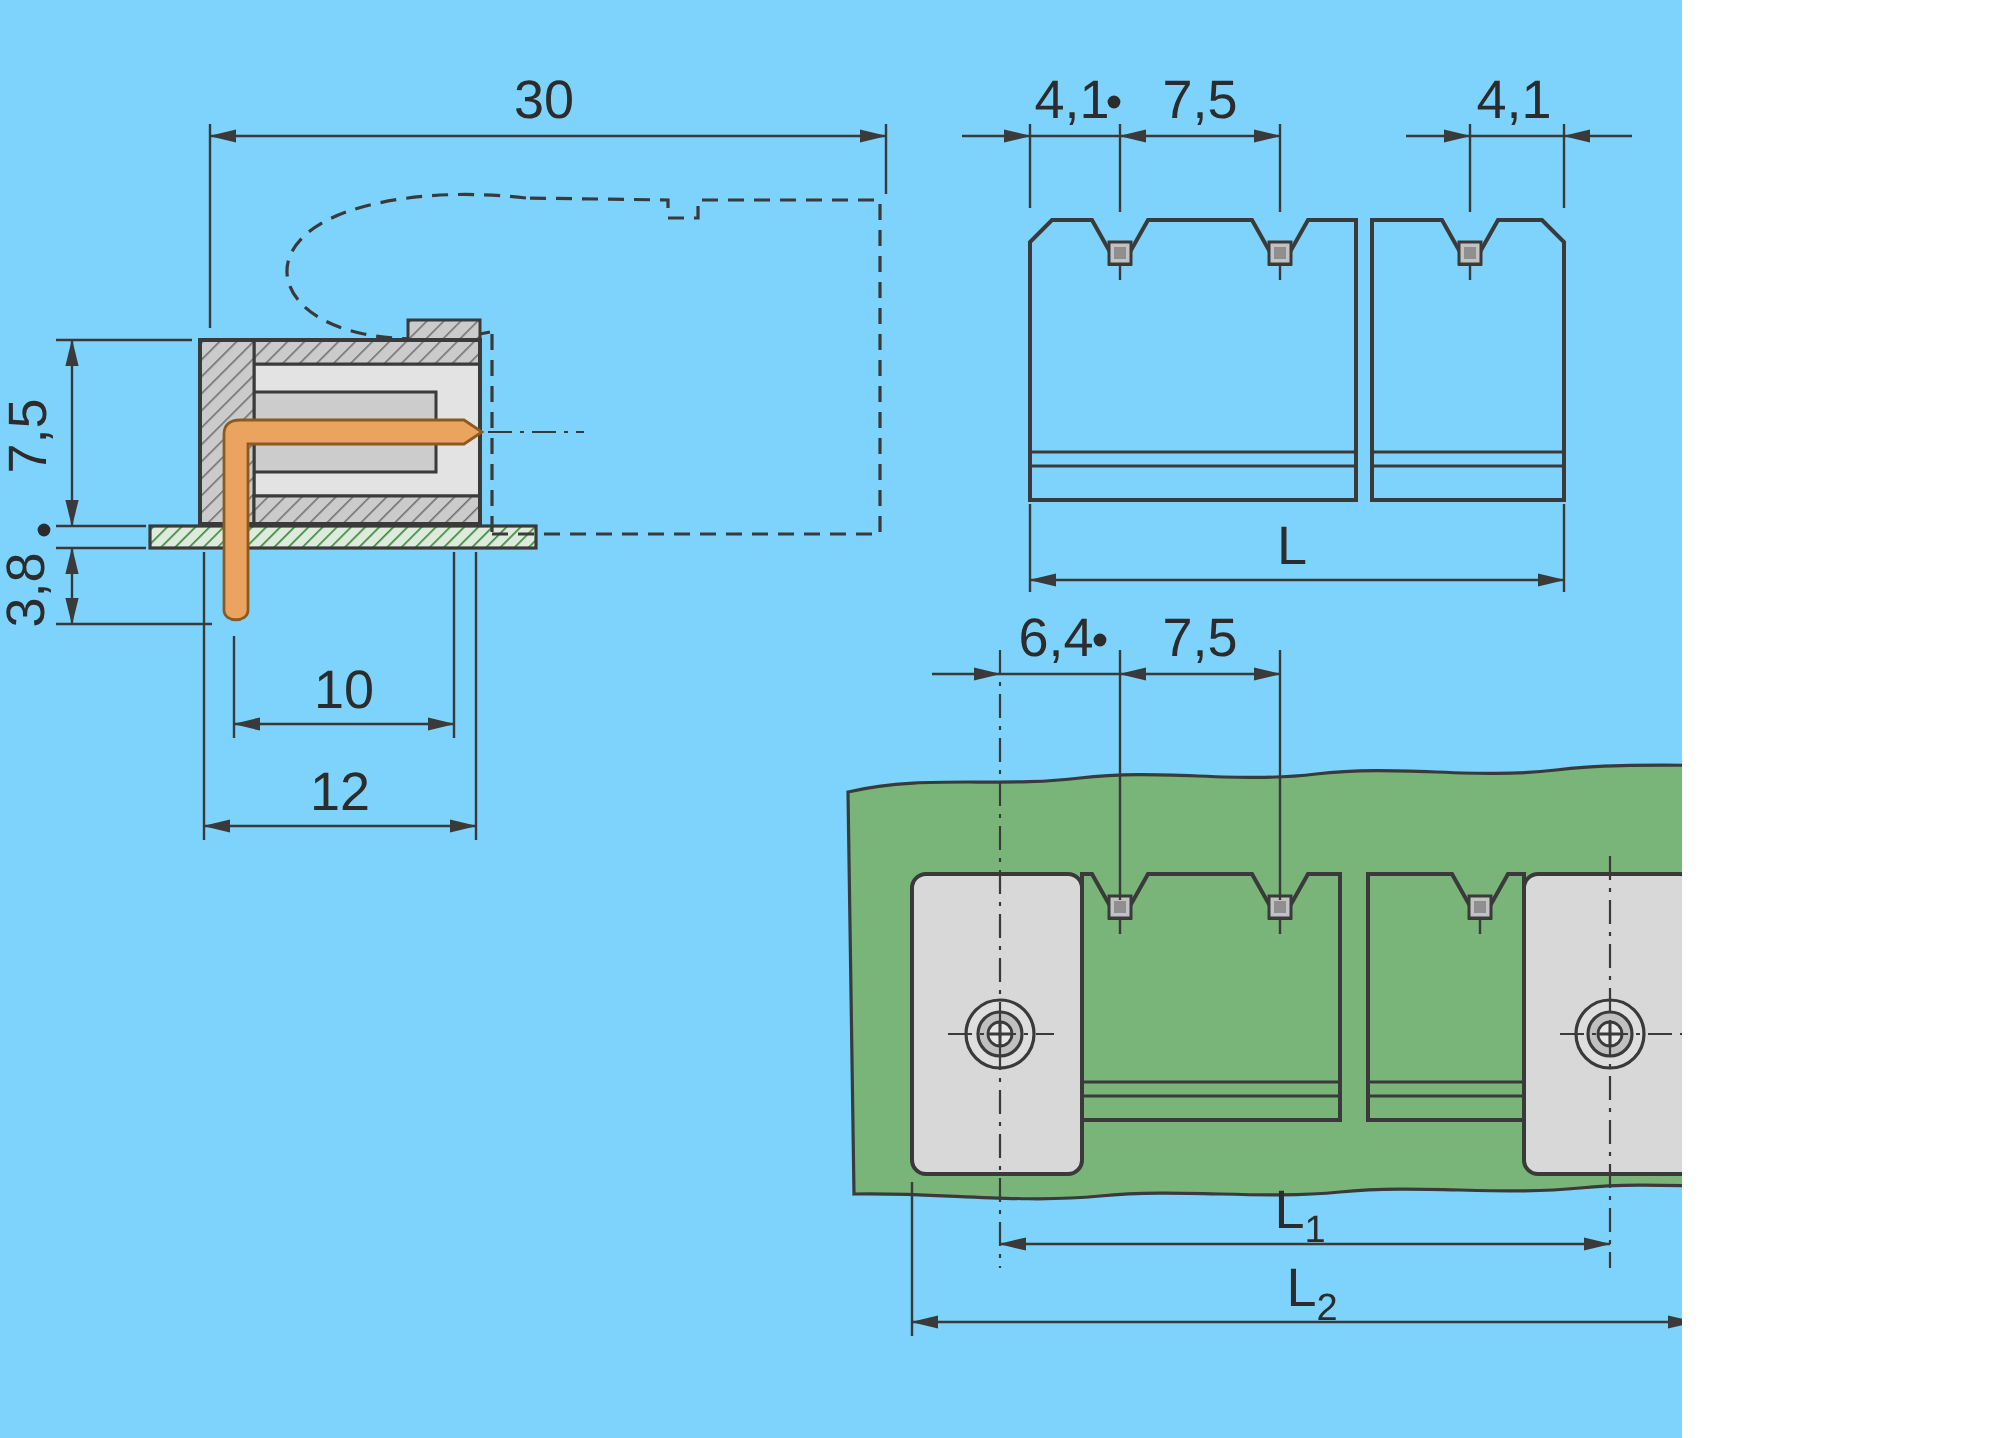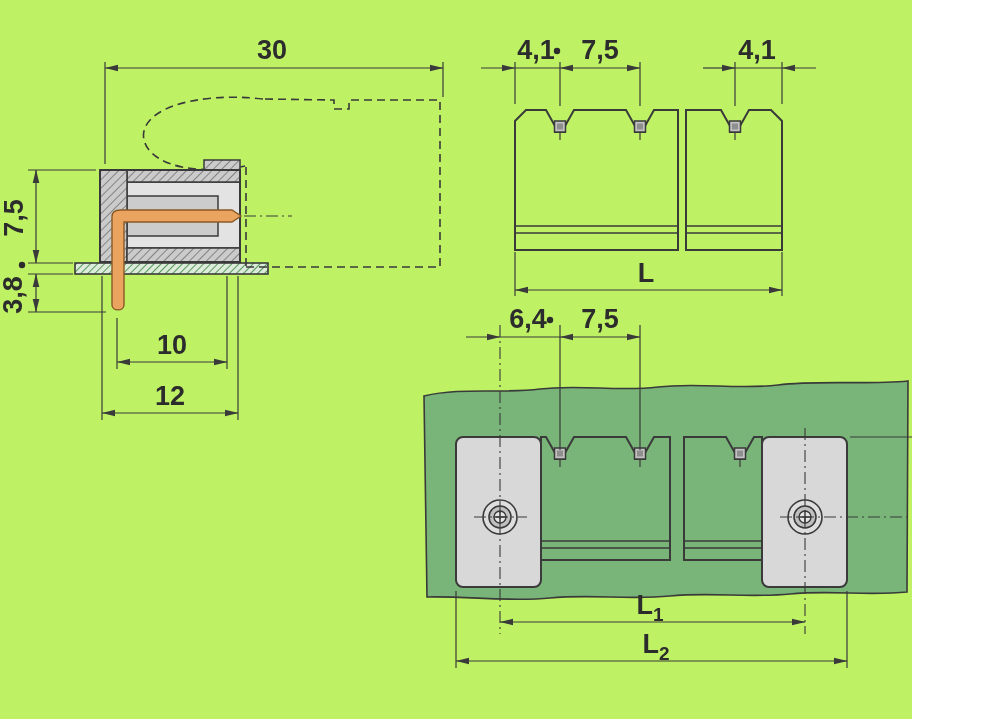--- a/index.html
+++ b/index.html
@@ -1,16 +1,16 @@
 <!DOCTYPE html>
 <html><head>
 <meta charset="utf-8">
 <style>
   html,body{margin:0;padding:0;background:#ffffff;}
-  .stage{position:relative;width:912px;height:719px;background:#bef264;overflow:hidden;font-family:"Liberation Sans",sans-serif;font-weight:bold;}
+  .stage{position:relative;width:841px;height:719px;background:#7dd3fc;overflow:hidden;font-family:"Liberation Sans",sans-serif;}
   svg{display:block;}
   .oline{stroke:#3a3a3a;stroke-width:2;fill:none;stroke-linejoin:miter;}
   .mline{stroke:#3a3a3a;stroke-width:1.5;fill:none;}
   .thin{stroke:#3a3a3a;stroke-width:1.2;fill:none;}
   .dim{stroke:#3a3a3a;stroke-width:1.2;fill:none;}
   .dash{stroke:#3a3a3a;stroke-width:1.6;fill:none;stroke-dasharray:8 5;}
   .cline{stroke:#3a3a3a;stroke-width:1.1;fill:none;stroke-dasharray:12 4 2 4;}
   .dtext{font-family:"Liberation Sans",sans-serif;font-size:27px;fill:#2c2c2c;text-anchor:middle;}
   .sub{font-size:19px;}
   .dot{fill:#2c2c2c;stroke:none;}

